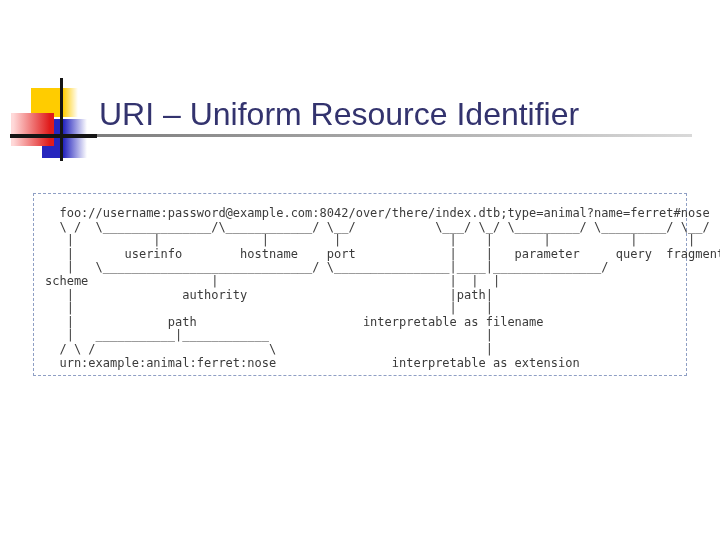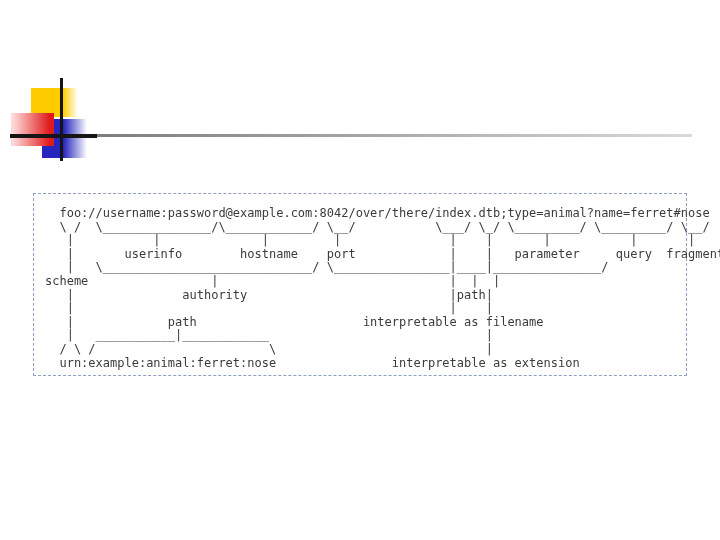--- a/index.html
+++ b/index.html
@@ -91,20 +91,21 @@
 
   <div class="decor">
     <div class="sq-yellow"></div>
     <div class="sq-blue"></div>
     <div class="sq-red"></div>
     <div class="v-line"></div>
     <div class="h-black"></div>
     <div class="h-rule"></div>
   </div>
 
+  <div class="title">URI – Uniform Resource Identifier</div>
 
   <div class="diagram-box">
     <pre class="ascii">  foo://username:password@example.com:8042/over/there/index.dtb;type=animal?name=ferret#nose
   \ /  \_______________/\____________/ \__/           \___/ \_/ \_________/ \_________/ \__/
    |           |              |         |               |    |       |           |       |
    |       userinfo        hostname    port             |    |   parameter     query  fragment
    |   \_____________________________/ \________________|____|_______________/
 scheme                 |                                |  |  |
    |               authority                            |path|
    |                                                    |    |

